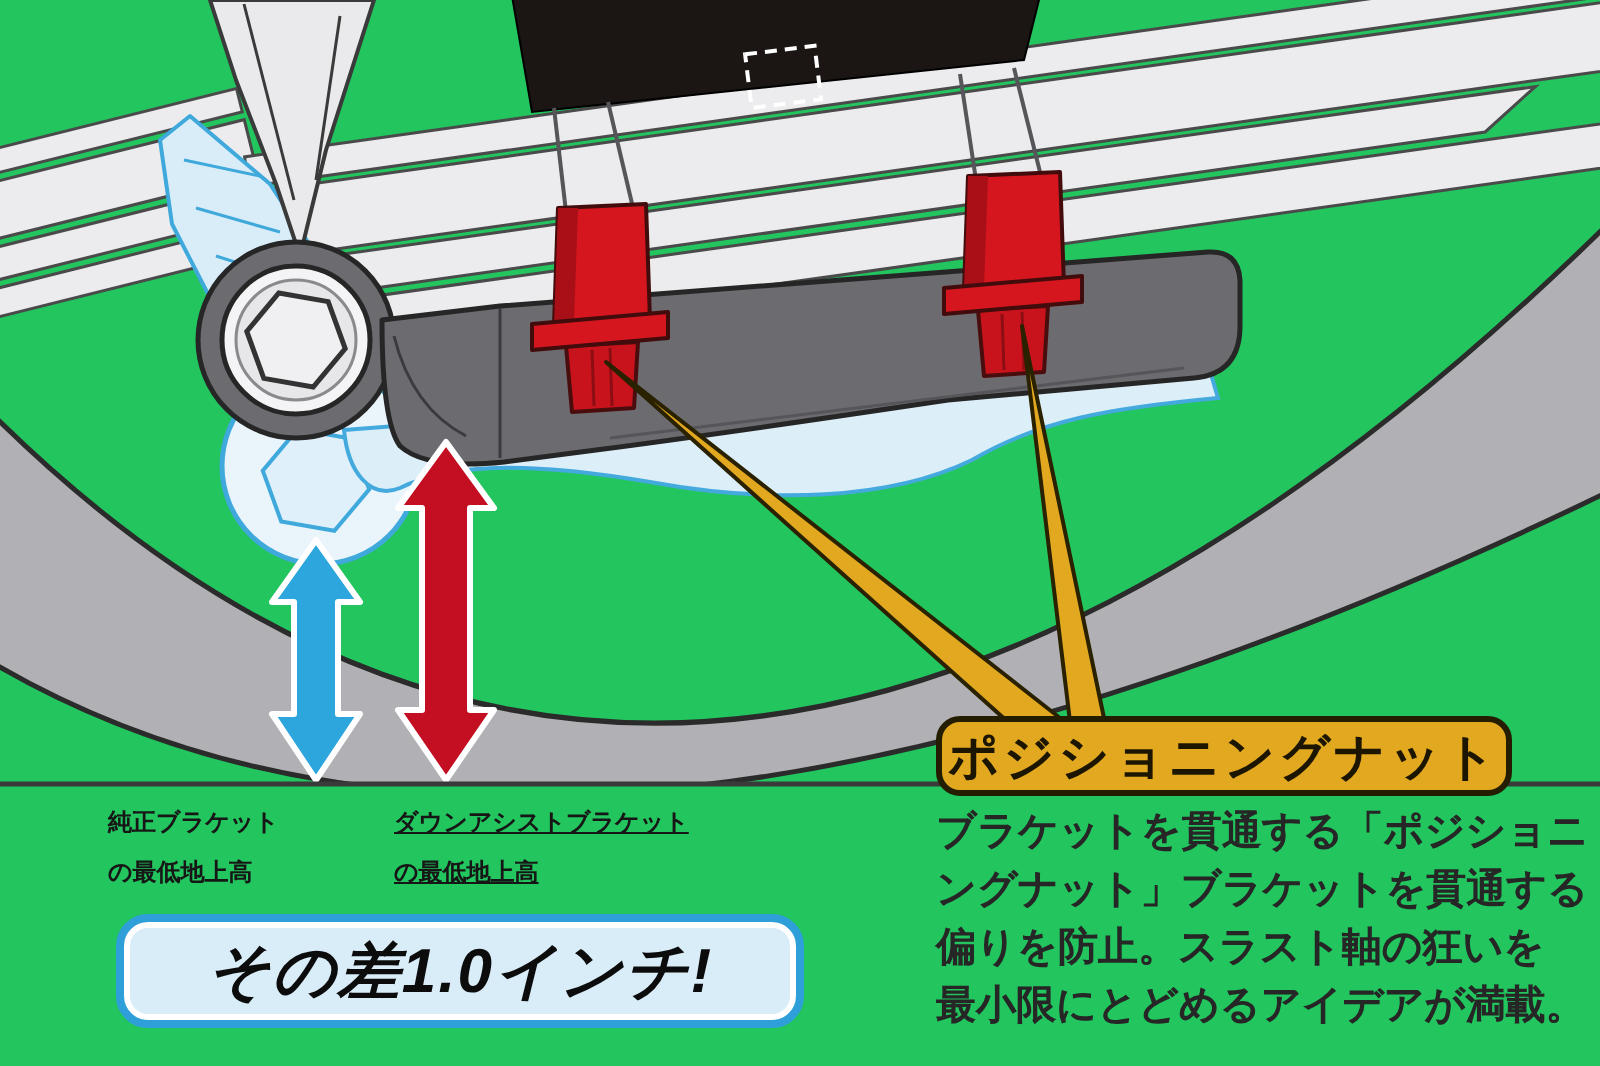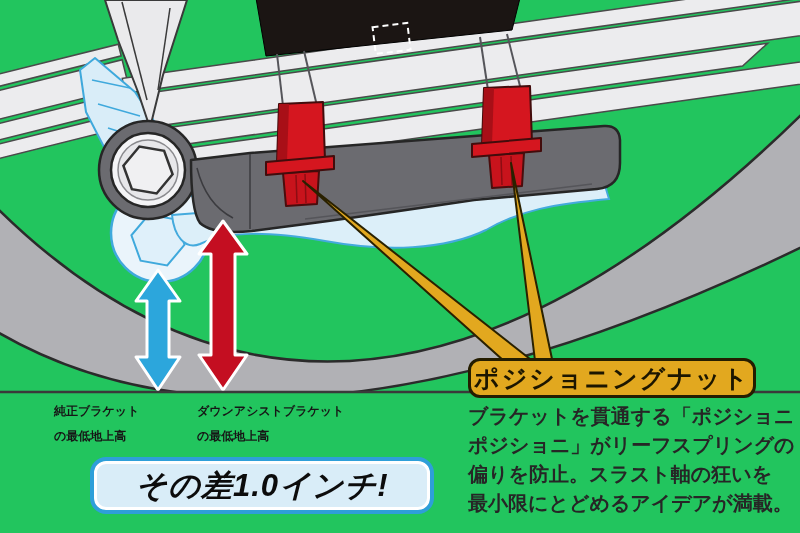--- a/index.html
+++ b/index.html
@@ -16,21 +16,21 @@
     position:absolute;left:468px;top:358px;width:288px;height:40px;box-sizing:border-box;
     background:#E2A81F;border:3px solid #241d00;border-radius:12px;
     display:flex;align-items:center;justify-content:center;
     font-size:25px;font-weight:700;color:#1c1600;letter-spacing:2px;
   }
   .callout{
     position:absolute;left:58px;top:457px;width:344px;height:57px;box-sizing:border-box;
     background:#D9EDF8;border:4px solid #2E9FD9;border-radius:16px;
     box-shadow:inset 0 0 0 3px #ffffff;
     display:flex;align-items:center;justify-content:center;
-    font-size:31px;font-weight:800;font-style:italic;color:#0c0c0c;letter-spacing:1px;margin-left:32px;
+    font-size:31px;font-weight:800;font-style:italic;color:#0c0c0c;letter-spacing:1px;
   }
   .desc{
     left:468px;top:402px;width:332px;
     font-size:20px;line-height:29px;font-weight:600;color:#262626;
   }
 </style>
 </head>
 <body>
 
 <div class="stage">
@@ -136,23 +136,23 @@
     <line x1="0" y1="392" x2="800" y2="392" stroke="#3a3a3a" stroke-width="2.5"></line>
 
     <polygon points="303,181 514,370 530,359" fill="#E2A81F" stroke="#2a2100" stroke-width="2" stroke-linejoin="round"></polygon>
     <polygon points="511,163 536,369 552,359" fill="#E2A81F" stroke="#2a2100" stroke-width="2" stroke-linejoin="round"></polygon>
   </svg>
 
   <div class="badge">ポジショニングナット</div>
 
   <div class="txt clearance-label" style="left:54px;">純正ブラケット
 の最低地上高</div>
-  <div class="txt clearance-label" style="left:197px;">ダウンアシストブラケット
+  <div class="txt clearance-label" style="left:197px;text-decoration:underline;">ダウンアシストブラケット
 の最低地上高</div>
 
   <div class="callout">その差1.0インチ!</div>
 
   <div class="txt desc">ブラケットを貫通する「ポジショニ
-ポジショニ」がリーフスプリングの
+ングナット」ブラケットを貫通する
 偏りを防止。スラスト軸の狂いを
 最小限にとどめるアイデアが満載。</div>
 
 </div>
 
 </body></html>

